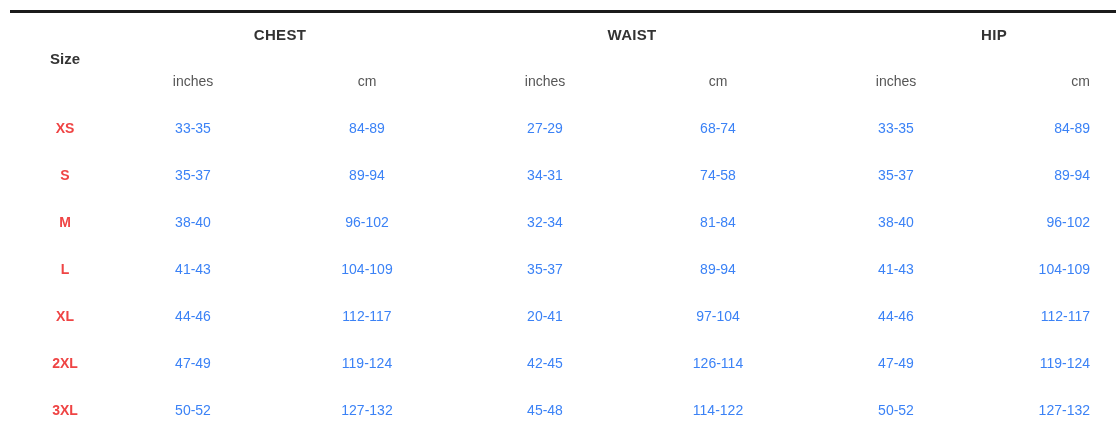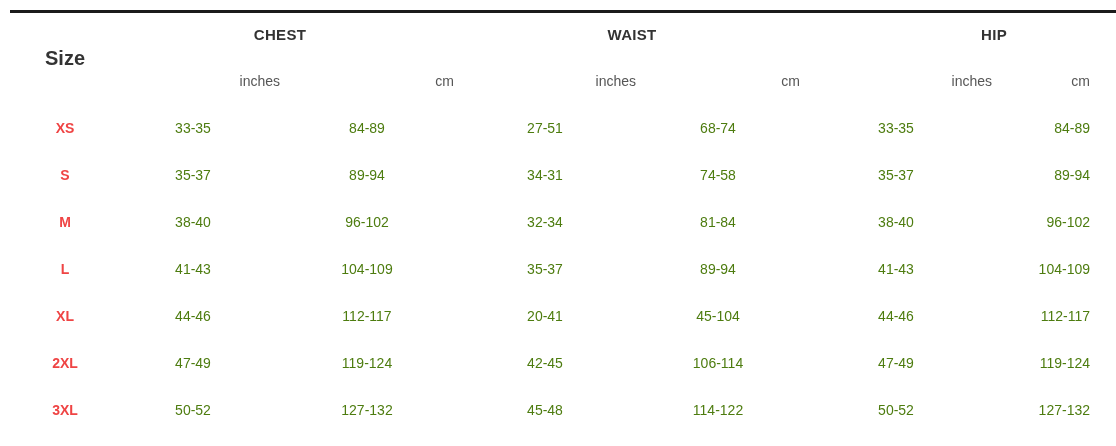--- a/index.html
+++ b/index.html
@@ -31,45 +31,44 @@
     font-size: 15px;
     font-weight: 700;
     color: #333333;
     letter-spacing: 0.3px;
     text-align: center;
   }
   tr.group-row th.grp-waist { padding-left: 10px; }
   tr.group-row th.grp-hip   { padding-left: 72px; }
   
   th.size-h {
-    font-size: 20px;
+    font-size: 15px;
     font-weight: 700;
     color: #333333;
     padding-left: 14px;
   }
   
   tr.unit-row { height: 48px; }
   tr.unit-row th {
     font-size: 14px;
     font-weight: 400;
     color: #565656;
-    text-align: right;
   }
   
   tbody tr { height: 47px; }
   tbody th.size-label {
     font-size: 14px;
     font-weight: 700;
     color: #ef4444;
     padding-left: 14px;
   }
   tbody td {
     font-size: 14px;
     font-weight: 400;
-    color: #4d7c0f;
+    color: #3b82f6;
   }
   
   .col-last { text-align: right; padding-right: 26px !important; }
 </style>
 </head>
 <body>
 
 <table class="size-chart">
   <colgroup>
     <col style="width:96px">
@@ -94,21 +93,21 @@
       <th>cm</th>
       <th>inches</th>
       <th class="col-last">cm</th>
     </tr>
   </thead>
   <tbody>
     <tr>
       <th class="size-label">XS</th>
       <td>33-35</td>
       <td>84-89</td>
-      <td>27-51</td>
+      <td>27-29</td>
       <td>68-74</td>
       <td>33-35</td>
       <td class="col-last">84-89</td>
     </tr>
     <tr>
       <th class="size-label">S</th>
       <td>35-37</td>
       <td>89-94</td>
       <td>34-31</td>
       <td>74-58</td>
@@ -131,30 +130,30 @@
       <td>35-37</td>
       <td>89-94</td>
       <td>41-43</td>
       <td class="col-last">104-109</td>
     </tr>
     <tr>
       <th class="size-label">XL</th>
       <td>44-46</td>
       <td>112-117</td>
       <td>20-41</td>
-      <td>45-104</td>
+      <td>97-104</td>
       <td>44-46</td>
       <td class="col-last">112-117</td>
     </tr>
     <tr>
       <th class="size-label">2XL</th>
       <td>47-49</td>
       <td>119-124</td>
       <td>42-45</td>
-      <td>106-114</td>
+      <td>126-114</td>
       <td>47-49</td>
       <td class="col-last">119-124</td>
     </tr>
     <tr>
       <th class="size-label">3XL</th>
       <td>50-52</td>
       <td>127-132</td>
       <td>45-48</td>
       <td>114-122</td>
       <td>50-52</td>

